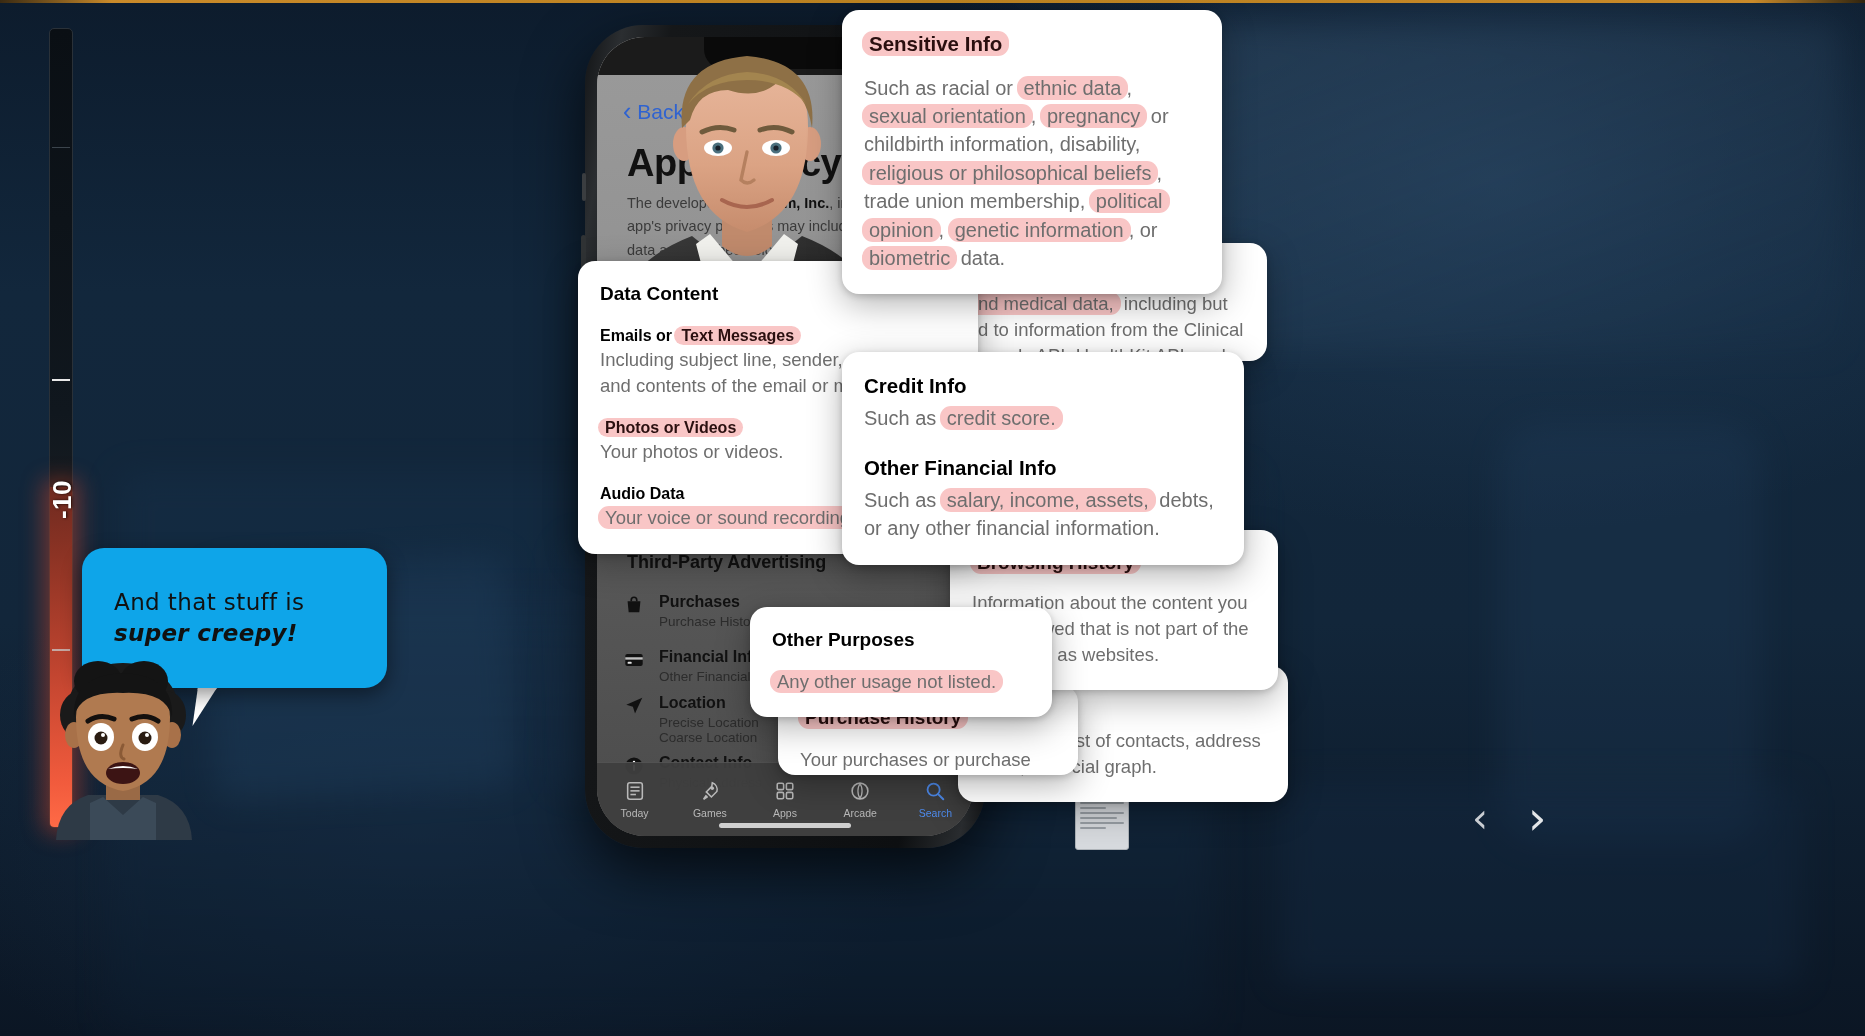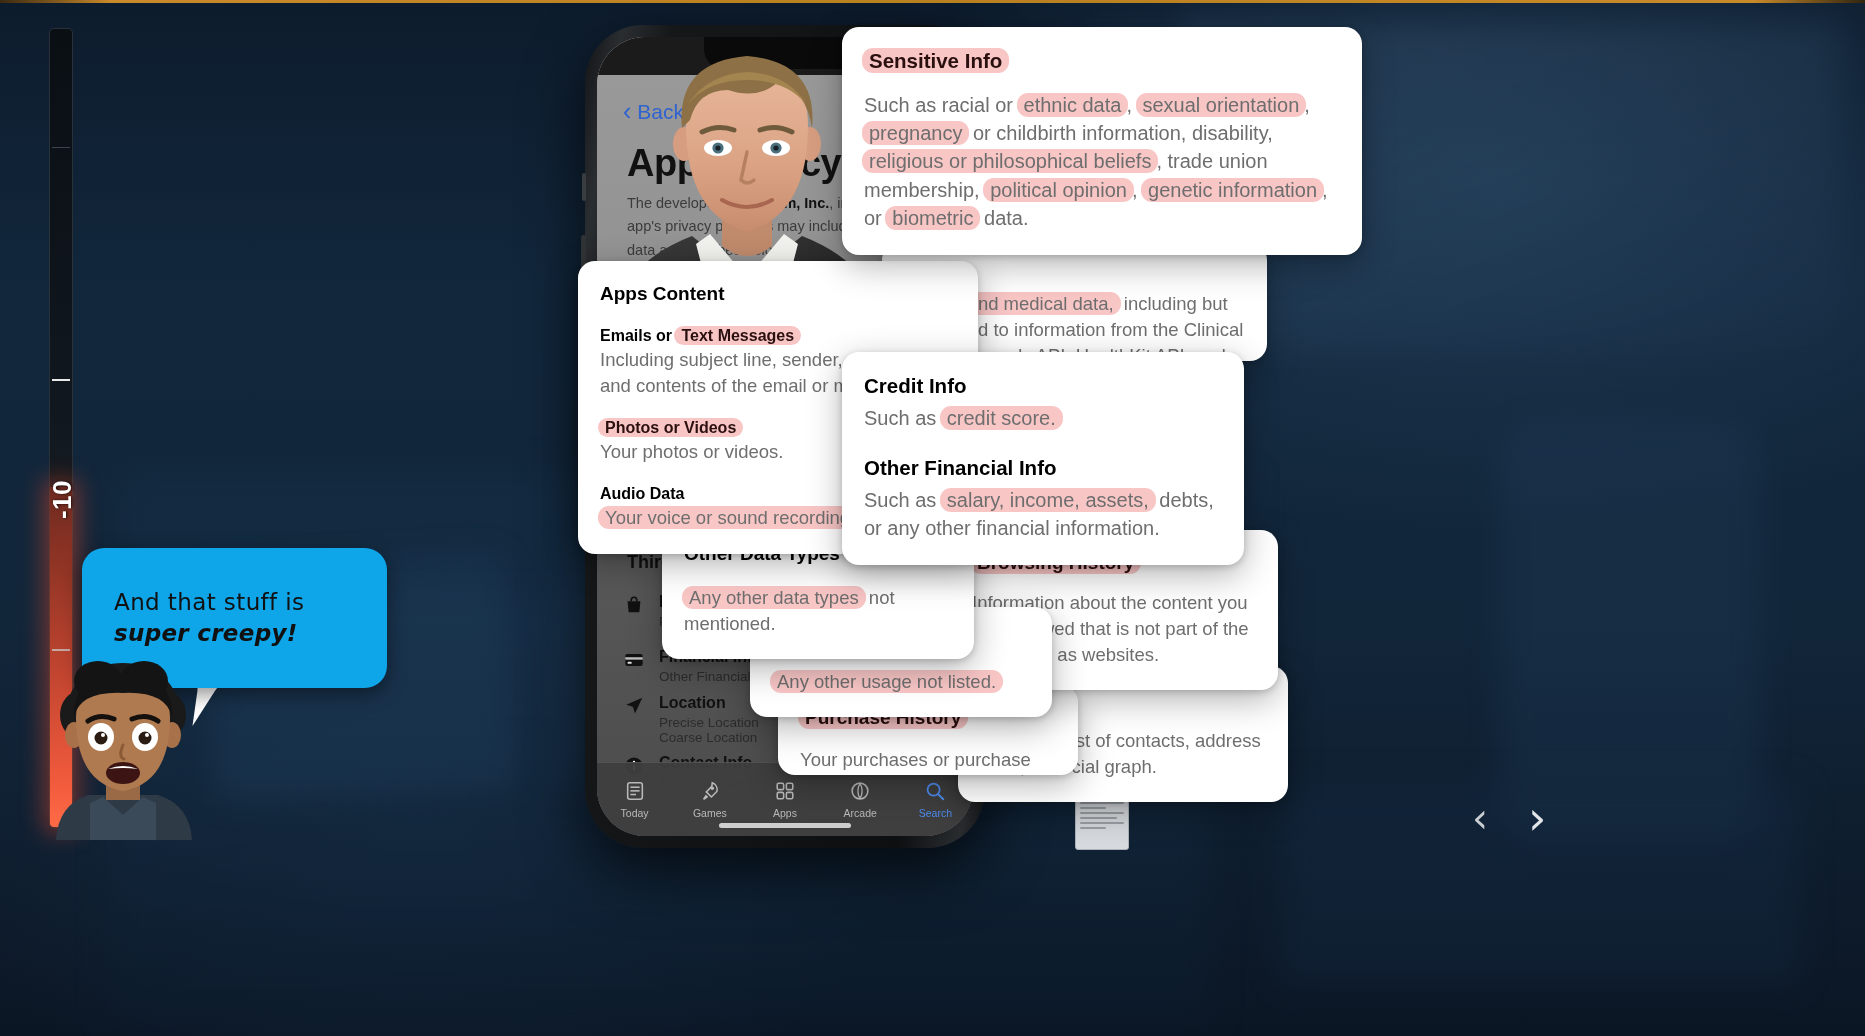--- a/index.html
+++ b/index.html
@@ -283,21 +283,21 @@
     background: #f9c6c6;
     border-radius: 11px;
     padding: 1px 7px;
     margin: 0 -2px;
     box-decoration-break: clone;
     -webkit-box-decoration-break: clone;
   }
   .hl.dark { color: #2a0f0f; }
 
   
-  #card-sensitive { left: 842px; top: 27px;  width: 520px; z-index: 30; }
+  #card-sensitive { left: 842px; top: 10px;  width: 380px; z-index: 30; }
   #card-health    { left: 882px; top: 243px; width: 385px; z-index: 27; padding-bottom: 16px; }
   #card-credit    { left: 842px; top: 352px; width: 402px; z-index: 29; }
   #card-user      { left: 578px; top: 261px; width: 400px; z-index: 28; }
   #card-otherdata { left: 662px; top: 521px; width: 312px; z-index: 26; }
   #card-browsing  { left: 950px; top: 530px; width: 328px; z-index: 24; }
   #card-purposes  { left: 750px; top: 607px; width: 302px; z-index: 25; }
   #card-purchase  { left: 778px; top: 685px; width: 300px; z-index: 23; }
   #card-contacts  { left: 958px; top: 666px; width: 330px; z-index: 22; }
 
   #card-health h3 { margin-bottom: 2px; }
@@ -581,35 +581,31 @@
 
   <div class="card" id="card-credit">
     <h3>Credit Info</h3>
     <p><span>Such as </span><span class="hl">credit score.</span></p>
     <div class="blockgap"></div>
     <h3>Other Financial Info</h3>
     <p><span>Such as </span><span class="hl">salary, income, assets,</span><span> debts, or any other financial information.</span></p>
   </div>
 
   <div class="card" id="card-user">
-    <h3 style="font-size:19px;">Apps Content</h3>
+    <h3 style="font-size:19px;">Data Content</h3>
     <div class="sub"><span>Emails or </span><span class="hl dark">Text Messages</span></div>
     <p class="desc">Including subject line, sender, recipients, and contents of the email or message.</p>
     <div class="blockgap"></div>
     <div class="sub"><span class="hl dark">Photos or Videos</span></div>
     <p class="desc">Your photos or videos.</p>
     <div class="blockgap"></div>
     <div class="sub">Audio Data</div>
     <p class="desc"><span class="hl">Your voice or sound recordings.</span></p>
   </div>
 
-  <div class="card" id="card-otherdata">
-    <h3 style="font-size:19px;margin-bottom:18px;">Other Data Types</h3>
-    <p class="sm"><span class="hl">Any other data types</span><span> not mentioned.</span></p>
-  </div>
 
   <div class="card" id="card-browsing">
     <h3 style="font-size:19px;margin-bottom:14px;"><span class="hl dark">Browsing History</span></h3>
     <p class="sm">Information about the content you have viewed that is not part of the app, such as websites.</p>
   </div>
 
   <div class="card" id="card-purposes">
     <h3 style="font-size:19px;margin-bottom:16px;">Other Purposes</h3>
     <p class="sm"><span class="hl">Any other usage not listed.</span></p>
   </div>

